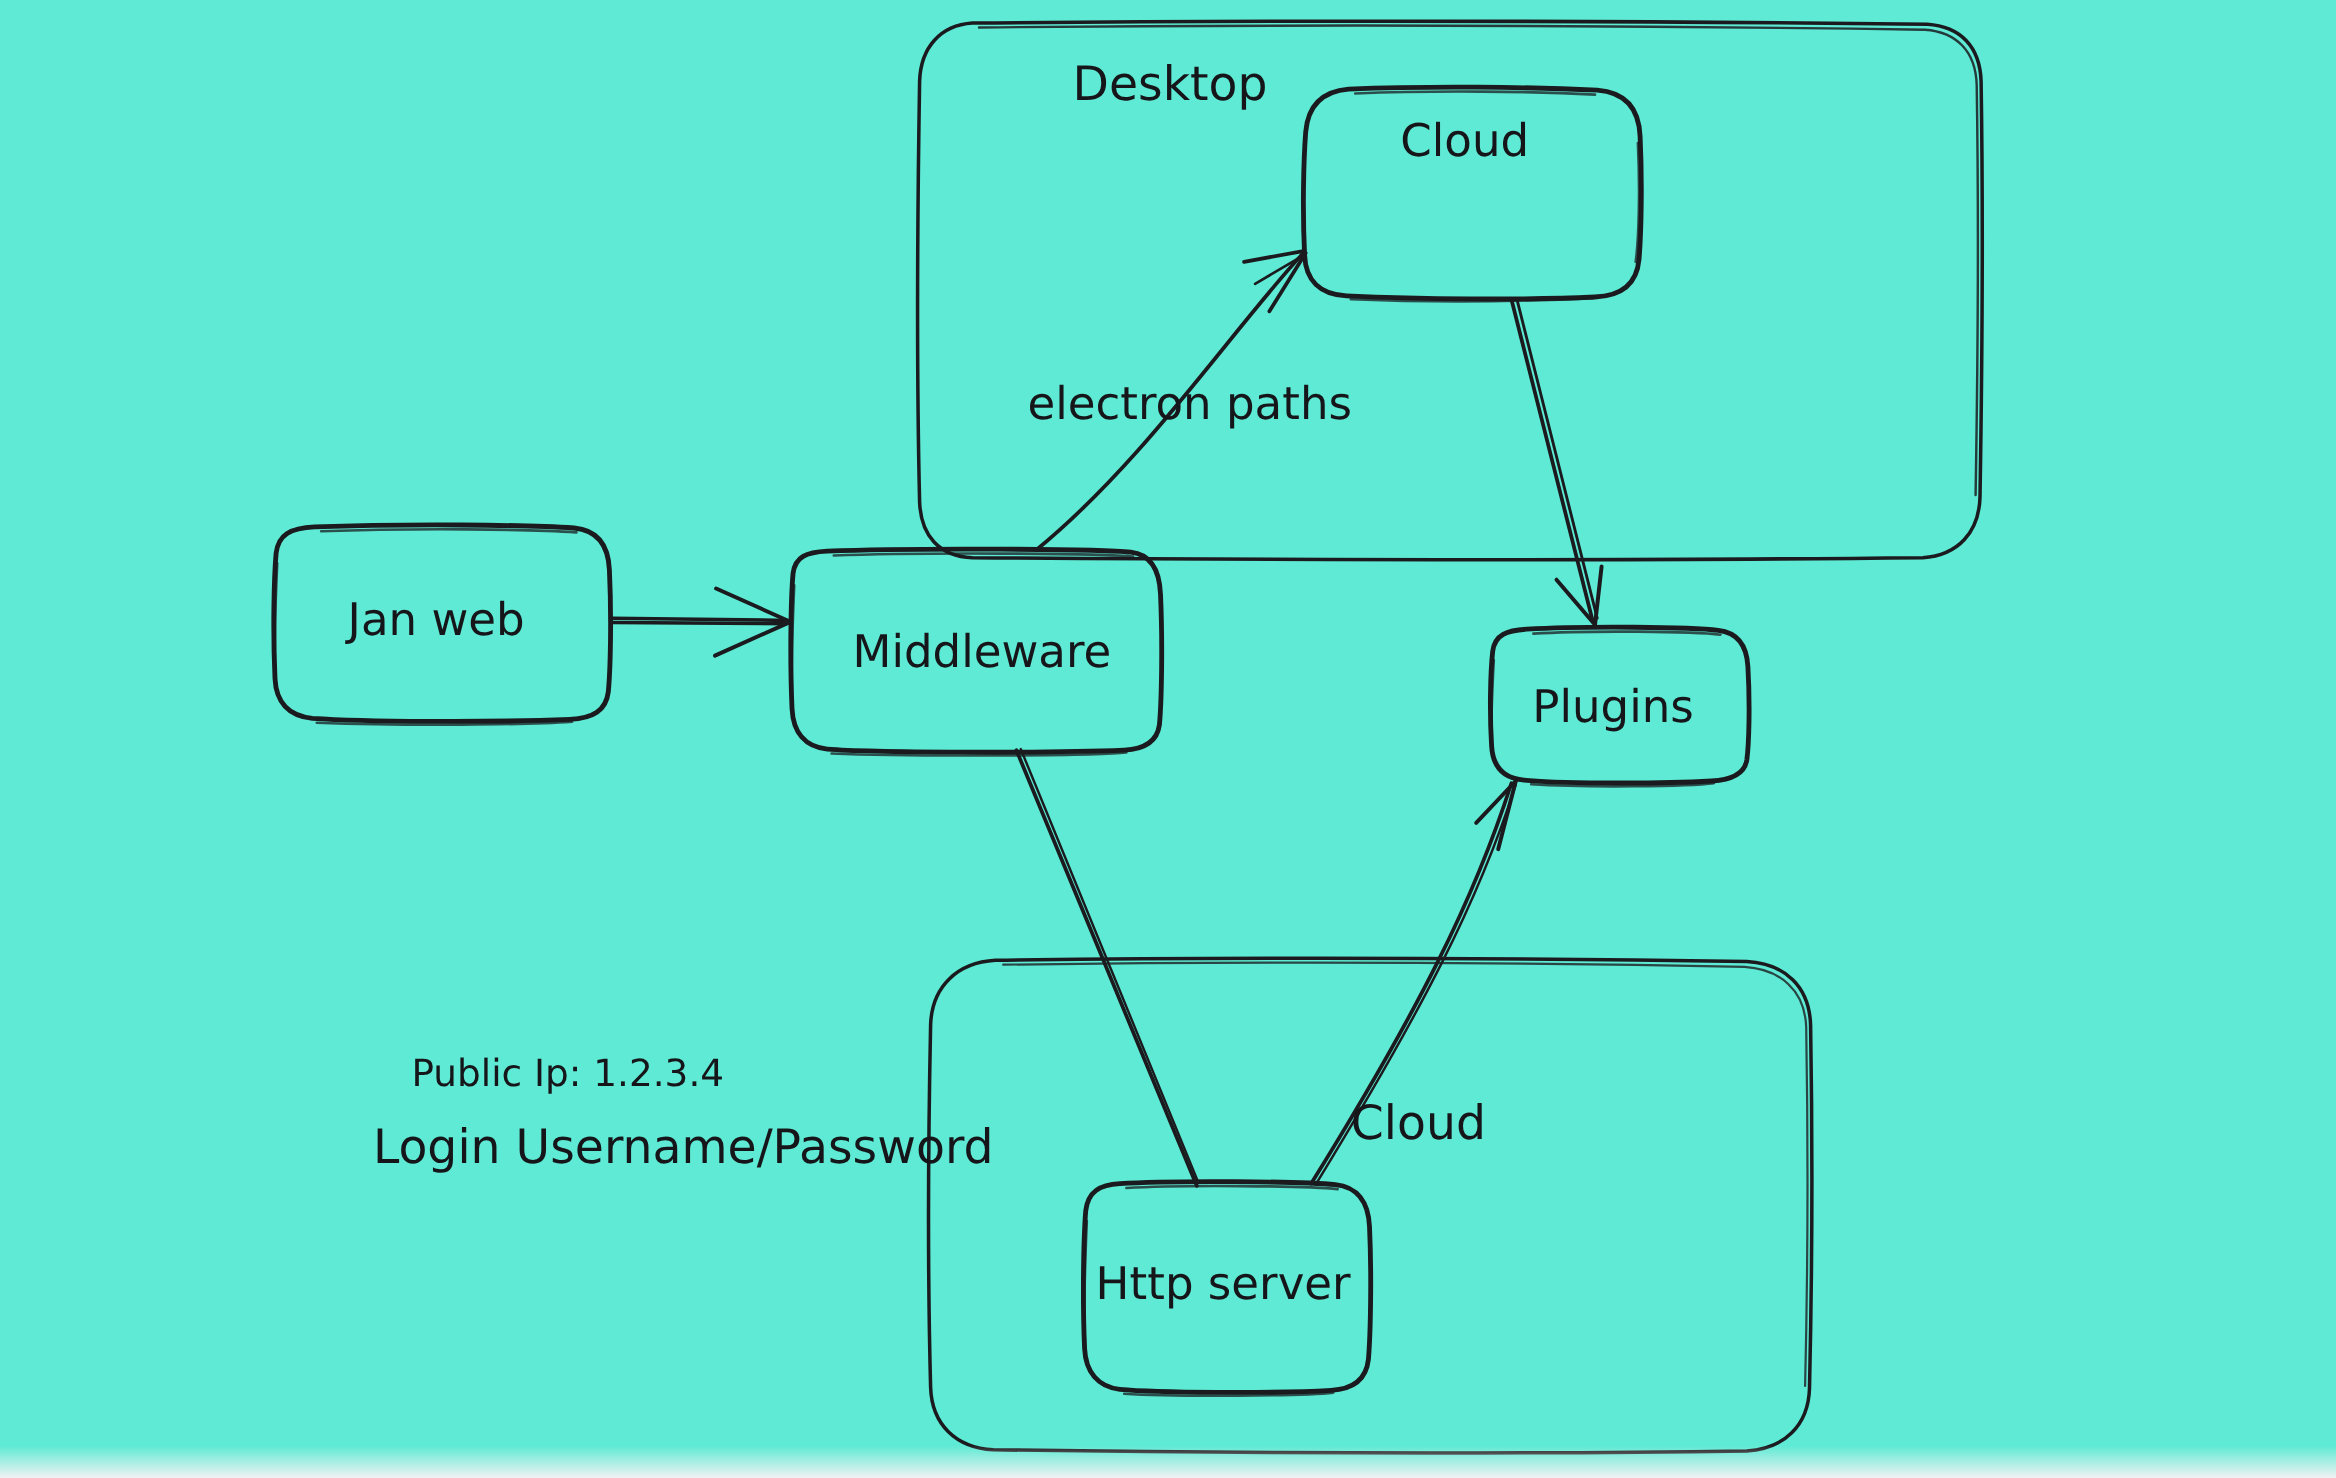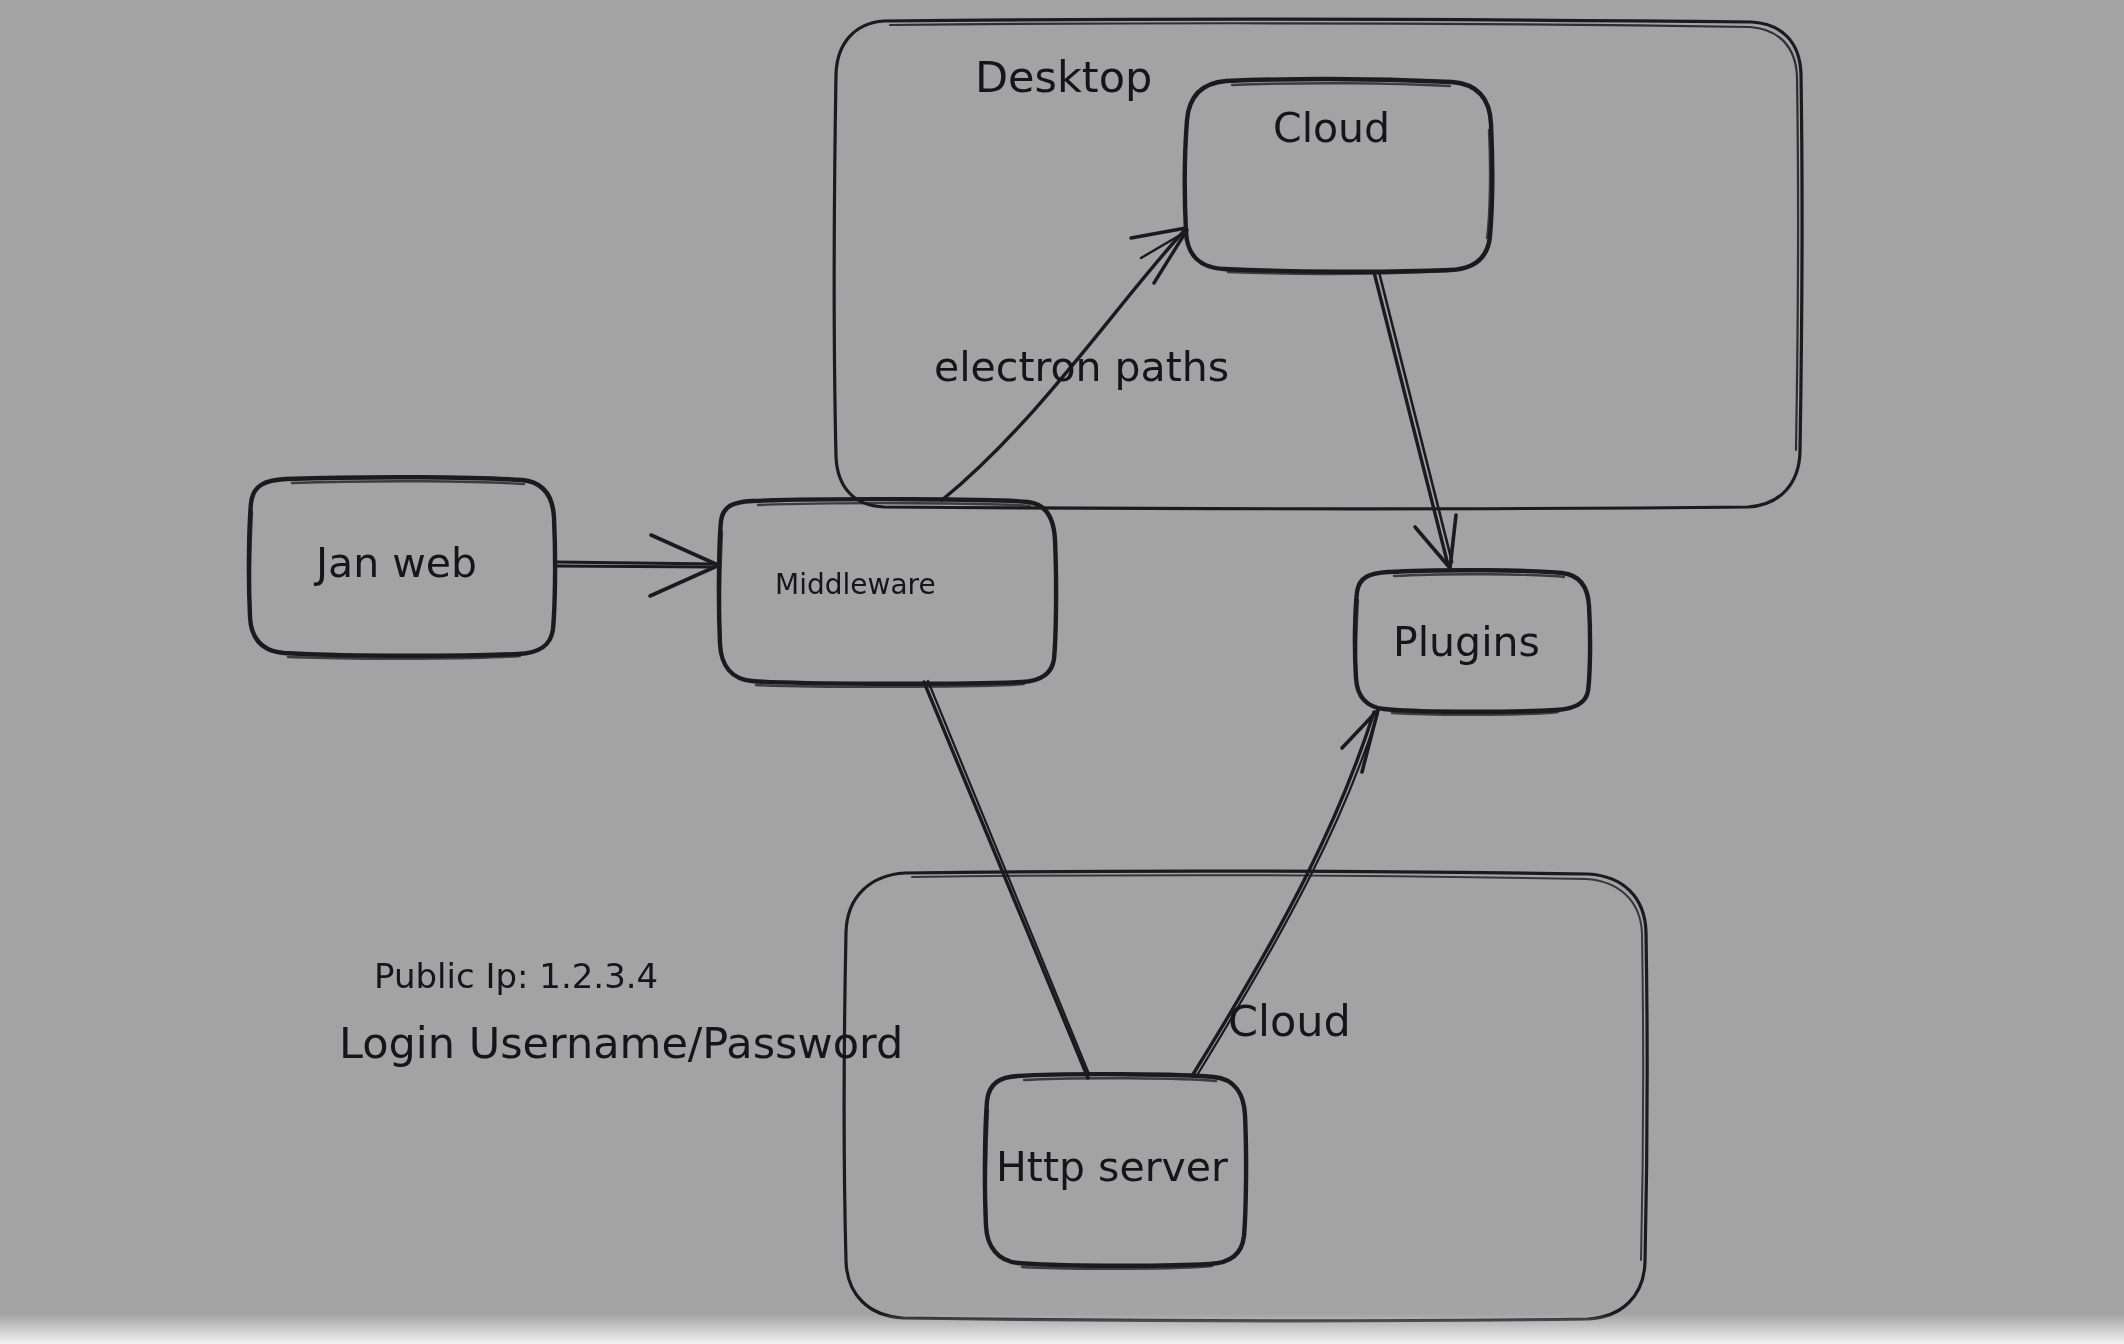--- a/index.html
+++ b/index.html
@@ -11,21 +11,21 @@
   body {
     width: 2124px;
     height: 1344px;
     overflow: hidden;
     font-family: "DejaVu Sans", sans-serif;
   }
   #canvas {
     position: relative;
     width: 2124px;
     height: 1344px;
-    background: #a3a3a3;
+    background: #5eead4;
   }
   #canvas svg.layer {
     position: absolute;
     left: 0;
     top: 0;
     width: 2124px;
     height: 1344px;
   }
   .bottom-fade {
     position: absolute;
@@ -228,21 +228,21 @@
   </svg>
 
   <div class="text-layer">
 
     <div class="t label-group" style="left:975px; top:52px; font-size:43px;">Desktop</div>
 
     <div class="t label-group" style="left:1228px; top:996px; font-size:43px;">Cloud</div>
 
     <div class="t label-node" style="left:316px; top:539px; font-size:41px;">Jan web</div>
 
-    <div class="t label-node" style="left:775px; top:568px; font-size:28px;">Middleware</div>
+    <div class="t label-node" style="left:775px; top:568px; font-size:41px;">Middleware</div>
 
     <div class="t label-node" style="left:1273px; top:104px; font-size:41px;">Cloud</div>
 
     <div class="t label-node" style="left:1393px; top:618px; font-size:41px;">Plugins</div>
 
     <div class="t label-node" style="left:996px; top:1143px; font-size:41px;">Http server</div>
 
     <div class="t label-edge" style="left:934px; top:343px; font-size:41px;">electron paths</div>
 
 

